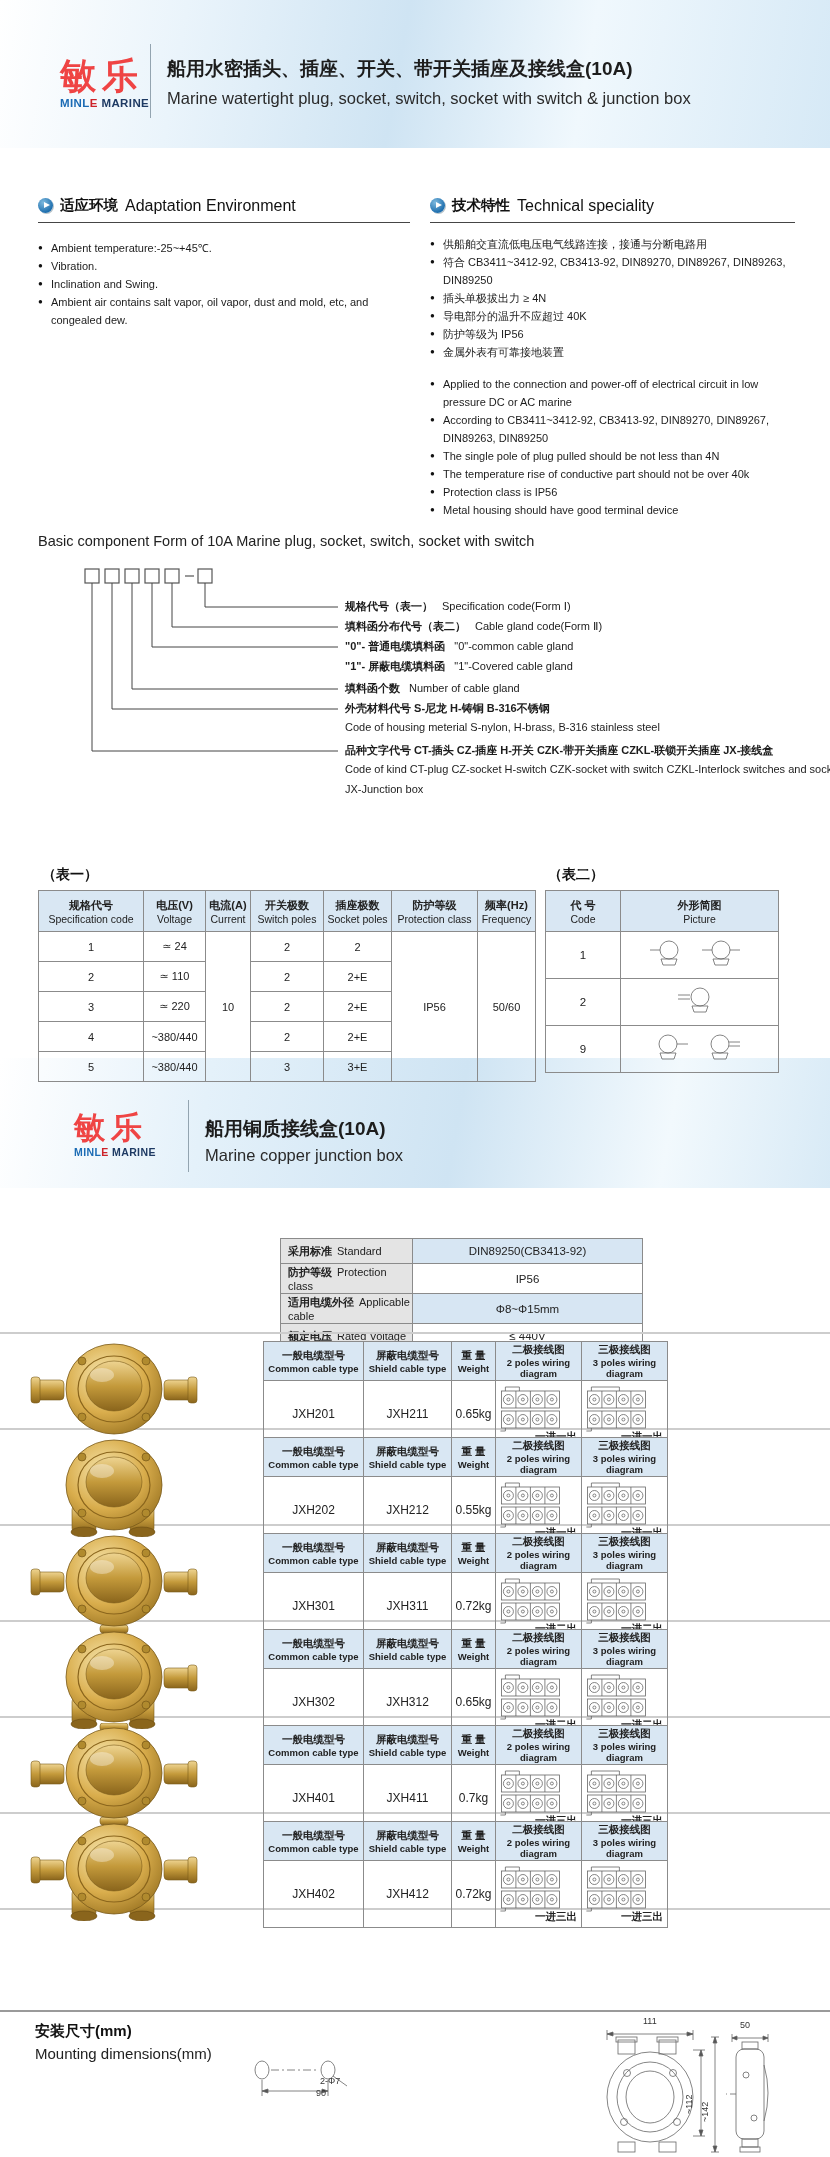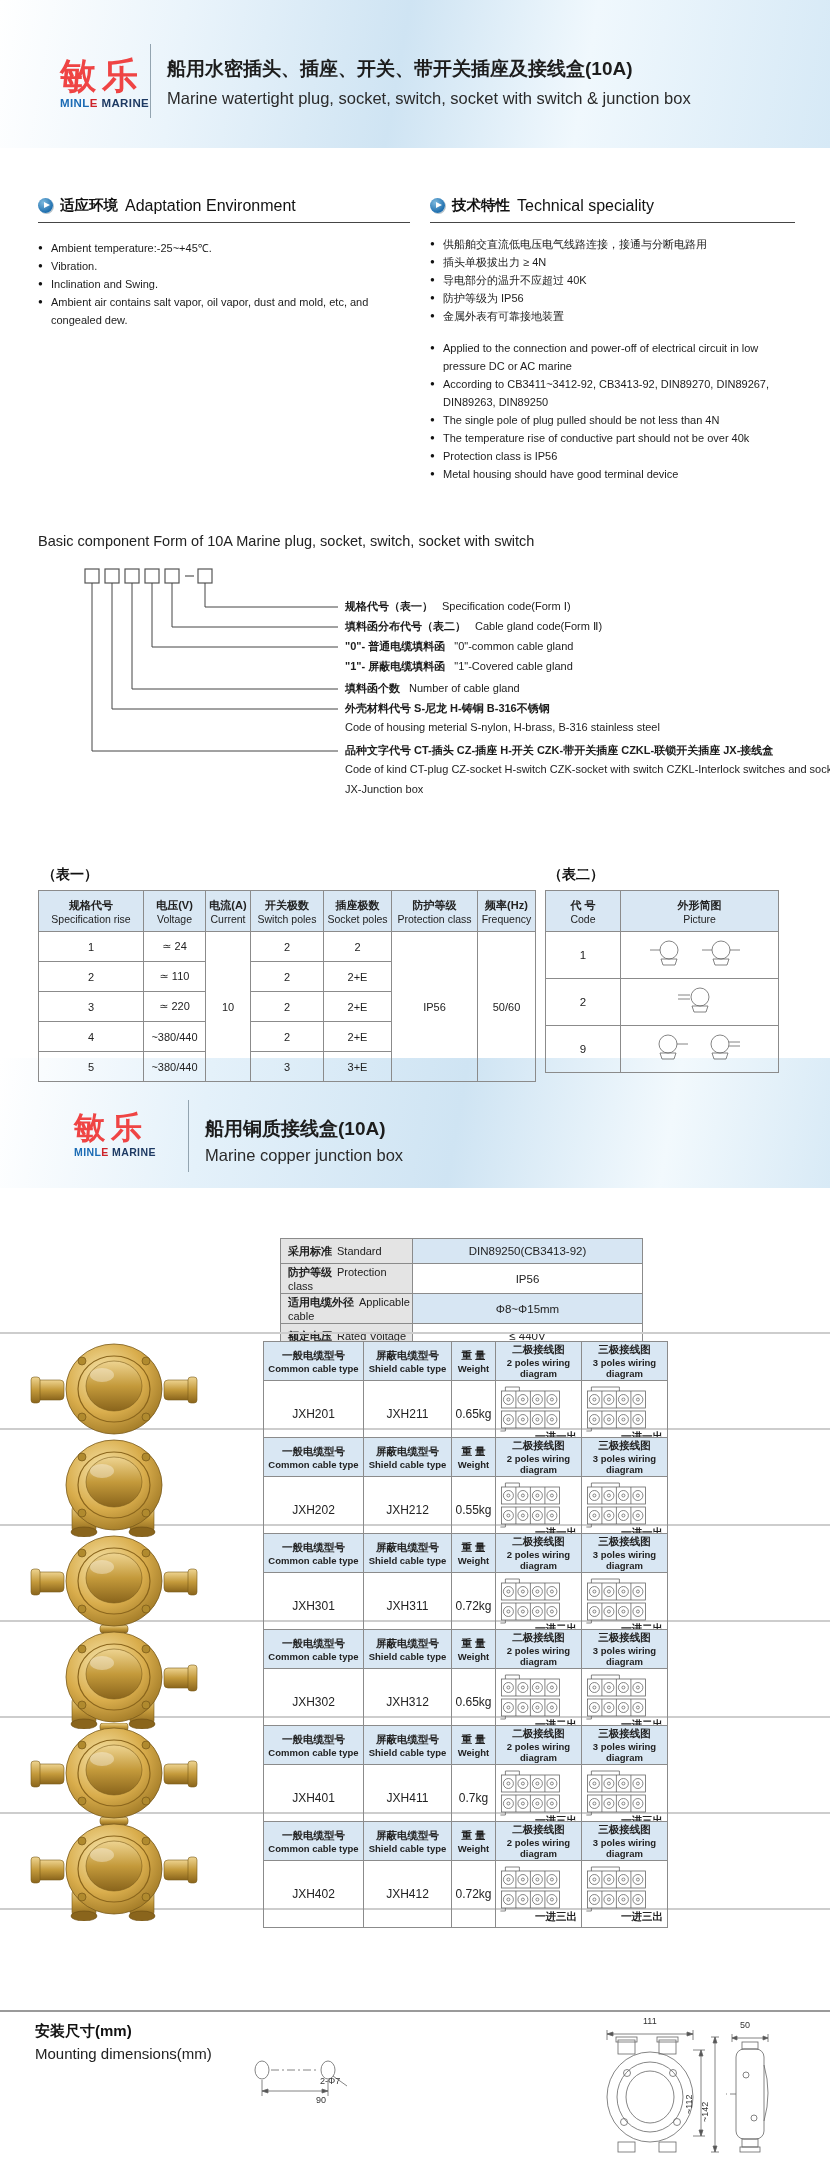--- a/index.html
+++ b/index.html
@@ -110,20 +110,21 @@
 </div>
 
 <div class="abs" style="left:430px;top:196px;width:365px;">
   <div class="sec-head">
     <span class="play-ico"></span>
     <span class="cn">技术特性</span>
     <span class="en">Technical speciality</span>
   </div>
   <ul class="blist">
     <li>供船舶交直流低电压电气线路连接，接通与分断电路用</li>
+      <li>符合 CB3411~3412-92, CB3413-92, DIN89270, DIN89267, DIN89263, DIN89250</li>
       <li>插头单极拔出力 ≥ 4N</li>
       <li>导电部分的温升不应超过 40K</li>
       <li>防护等级为 IP56</li>
       <li>金属外表有可靠接地装置</li>
   </ul>
   <ul class="blist" style="margin-top:14px;">
     <li>Applied to the connection and power-off of electrical circuit in low pressure DC or AC marine</li>
       <li>According to CB3411~3412-92, CB3413-92, DIN89270, DIN89267, DIN89263, DIN89250</li>
       <li>The single pole of plug pulled should be not less than 4N</li>
       <li>The temperature rise of conductive part should not be over 40k</li>
@@ -175,21 +176,21 @@
       <col style="width:45px">
       <col style="width:73px">
       <col style="width:68px">
       <col style="width:86px">
       <col style="width:58px">
     </colgroup>
   <tbody>
       <tr class="head">
     <th>
           <span class="hcn">规格代号</span>
-          <span class="hen">Specification rise</span>
+          <span class="hen">Specification code</span>
         </th>
     <th>
           <span class="hcn">电压(V)</span>
           <span class="hen">Voltage</span>
         </th>
     <th>
           <span class="hcn">电流(A)</span>
           <span class="hen">Current</span>
         </th>
     <th>
@@ -1336,21 +1337,21 @@
       <line x1="23" y1="16" x2="71" y2="16" stroke-dasharray="8 3 2 3"></line>
       <line x1="85" y1="22" x2="99" y2="32"></line>
       <line x1="14" y1="26" x2="14" y2="42"></line>
         <line x1="80" y1="26" x2="80" y2="42"></line>
       <line x1="14" y1="37" x2="80" y2="37"></line>
       <path d="M14,37 l6,-2 v4 z" fill="#555"></path>
         <path d="M80,37 l-6,-2 v4 z" fill="#555"></path>
     </g>
   </svg>
   <span class="dim" style="left:320px;top:64px;">2-Φ7</span>
-  <span class="dim" style="left:288px;top:83px;padding-left:28px;">90</span>
+  <span class="dim" style="left:288px;top:76px;padding-left:28px;">90</span>
 
   <svg class="abs" style="left:593px;top:12px;" width="130" height="133" viewBox="0 0 130 133">
     <g class="thin">
       <line x1="14" y1="6" x2="14" y2="16"></line>
         <line x1="100" y1="6" x2="100" y2="16"></line>
       <line x1="14" y1="10" x2="100" y2="10"></line>
       <path d="M14,10 l6,-2 v4 z" fill="#555"></path>
         <path d="M100,10 l-6,-2 v4 z" fill="#555"></path>
       <rect x="25" y="16" width="17" height="14"></rect>
         <rect x="23" y="13" width="21" height="5"></rect>

